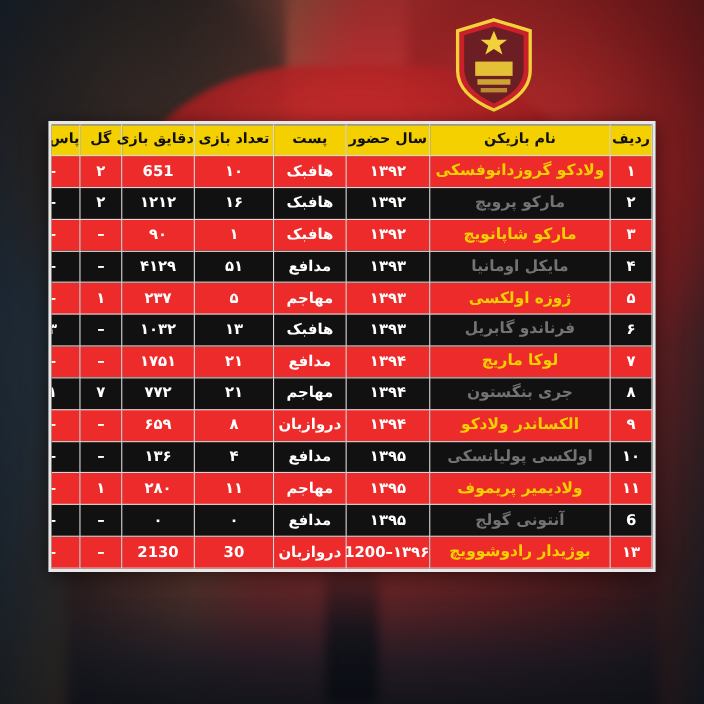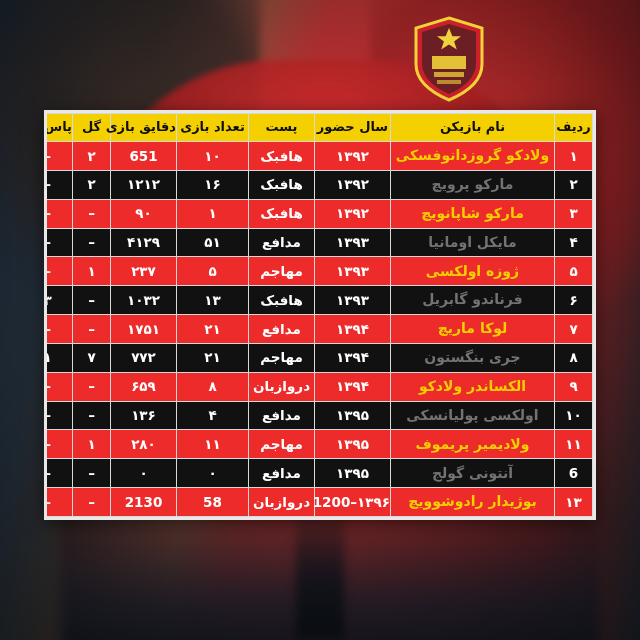--- a/index.html
+++ b/index.html
@@ -347,21 +347,21 @@
             <td class="num">۰</td>
             <td class="num">۰</td>
             <td class="num">–</td>
             <td class="num">–</td>
           </tr>
           <tr class="odd">
             <td class="num">۱۳</td>
             <td class="name">بوژیدار رادوشوویچ</td>
             <td class="num">۱۳۹۶–1200</td>
             <td class="num">دروازبان</td>
-            <td class="num">58</td>
+            <td class="num">30</td>
             <td class="num">2130</td>
             <td class="num">–</td>
             <td class="num">–</td>
           </tr>
         </tbody>
     </table>
   </div>
 
 </div>
 

